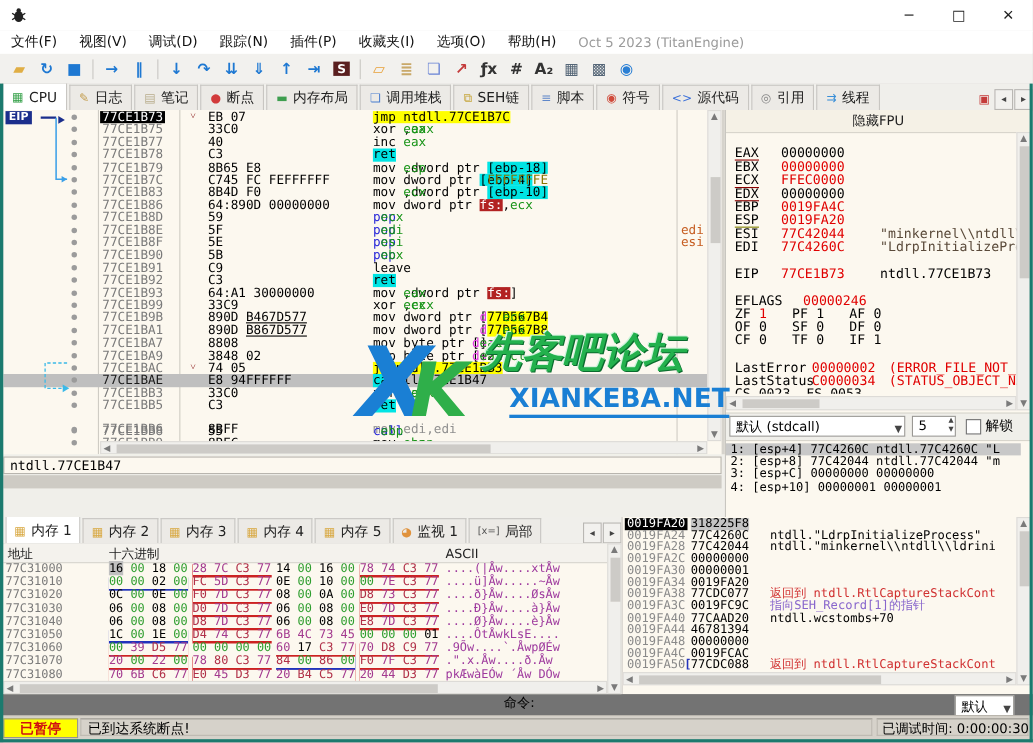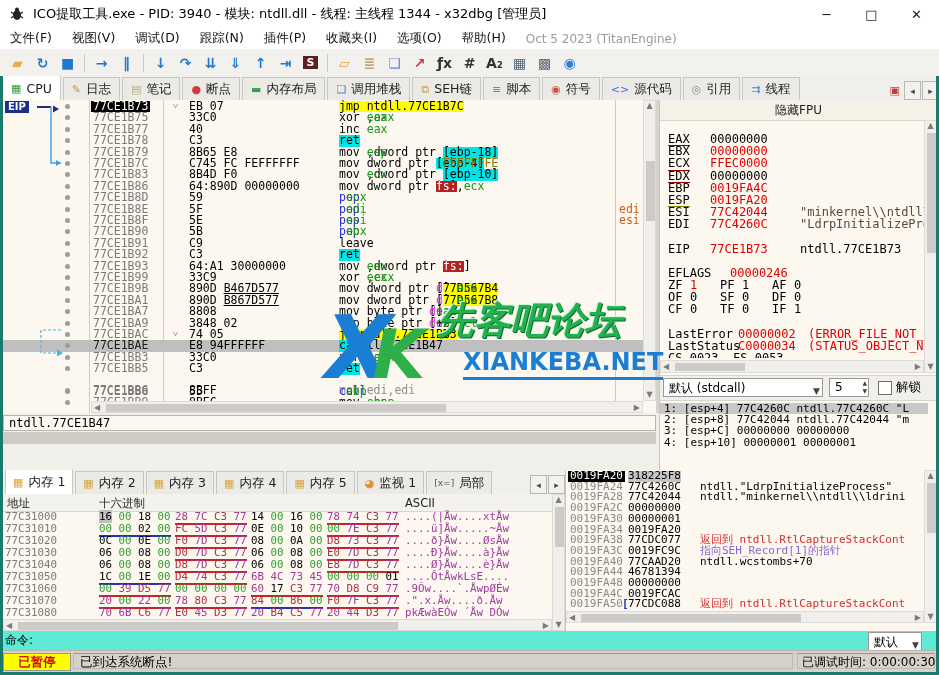--- a/index.html
+++ b/index.html
@@ -104,21 +104,21 @@
   .srow span{position:absolute;top:0;}
   .sa{left:4px;color:#8A8A8A;}
   .sa.sel{background:#000;color:#FFF;padding:0 2px;left:2px;}
   .sv{left:62px;color:#000;}
   .sv.sel{background:#C4C4C4;}
   .sbr{left:56px;color:#2233BB;font-weight:bold;}
   .sc{left:134px;color:#000;}
   .sc.ret{color:#D03030;}
   .sc.seh{color:#8866CC;}
   
-  #cmdbar{position:absolute;top:631px;left:0;right:0;height:19px;background:#5eead4;display:flex;align-items:center;}
+  #cmdbar{position:absolute;top:631px;left:0;right:0;height:19px;background:#737373;display:flex;align-items:center;flex-direction:column;}
   #cmd-label{font-size:12px;margin-left:5px;color:#000;}
   #cmd-input{margin-left:6px;width:816px;height:15px;border:1px solid #8C8A86;background:#FFF;font-family:"DejaVu Sans Mono",monospace;font-size:11px;color:#222;padding:0 3px;}
   #cmd-input::placeholder{color:#8F8F8F;}
   #cmd-combo{left:868px;top:1px;width:54px;}
   
   #statusbar{position:absolute;top:650px;left:0;right:0;height:22px;background:#D6D2CA;border-top:1px solid #B9B5AD;}
   #st-state{position:absolute;left:3px;top:2px;width:66px;height:16px;background:#FFFF00;border:1px solid #9A978F;color:#D01010;font-weight:bold;font-size:12.5px;text-align:center;line-height:16px;}
   #st-msg{position:absolute;left:73px;top:2px;width:720px;height:16px;border:1px solid #BDB9B1;border-top-color:#999690;font-size:12.5px;line-height:16px;padding-left:6px;color:#000;box-sizing:border-box;}
   #st-time{position:absolute;left:797px;top:2px;width:138px;height:16px;border:1px solid #BDB9B1;border-top-color:#999690;font-size:12px;line-height:16px;color:#000;box-sizing:border-box;padding-left:4px;white-space:nowrap;}
   
@@ -135,21 +135,20 @@
 <body>
 
 <div id="win">
 
   <div id="titlebar">
     <svg class="ticon" viewBox="0 0 16 16">
       <ellipse cx="8" cy="9" rx="4" ry="5" fill="#222"></ellipse>
         <circle cx="8" cy="3.5" r="2" fill="#222"></circle>
       <path d="M2 6 L5 8 M2 12 L5 10 M14 6 L11 8 M14 12 L11 10" stroke="#222" stroke-width="1.2" fill="none"></path>
     </svg>
-    <span class="ttext">ICO提取工具.exe - PID: 3940 - 模块: ntdll.dll - 线程: 主线程 1344 - x32dbg [管理员]</span>
     <div class="tb-btns">
       <div class="tb-btn">─</div>
       <div class="tb-btn">□</div>
       <div class="tb-btn">✕</div>
     </div>
   </div>
 
   <div id="menubar">
       <span class="menu-item">文件(F)</span>
       <span class="menu-item">视图(V)</span>

